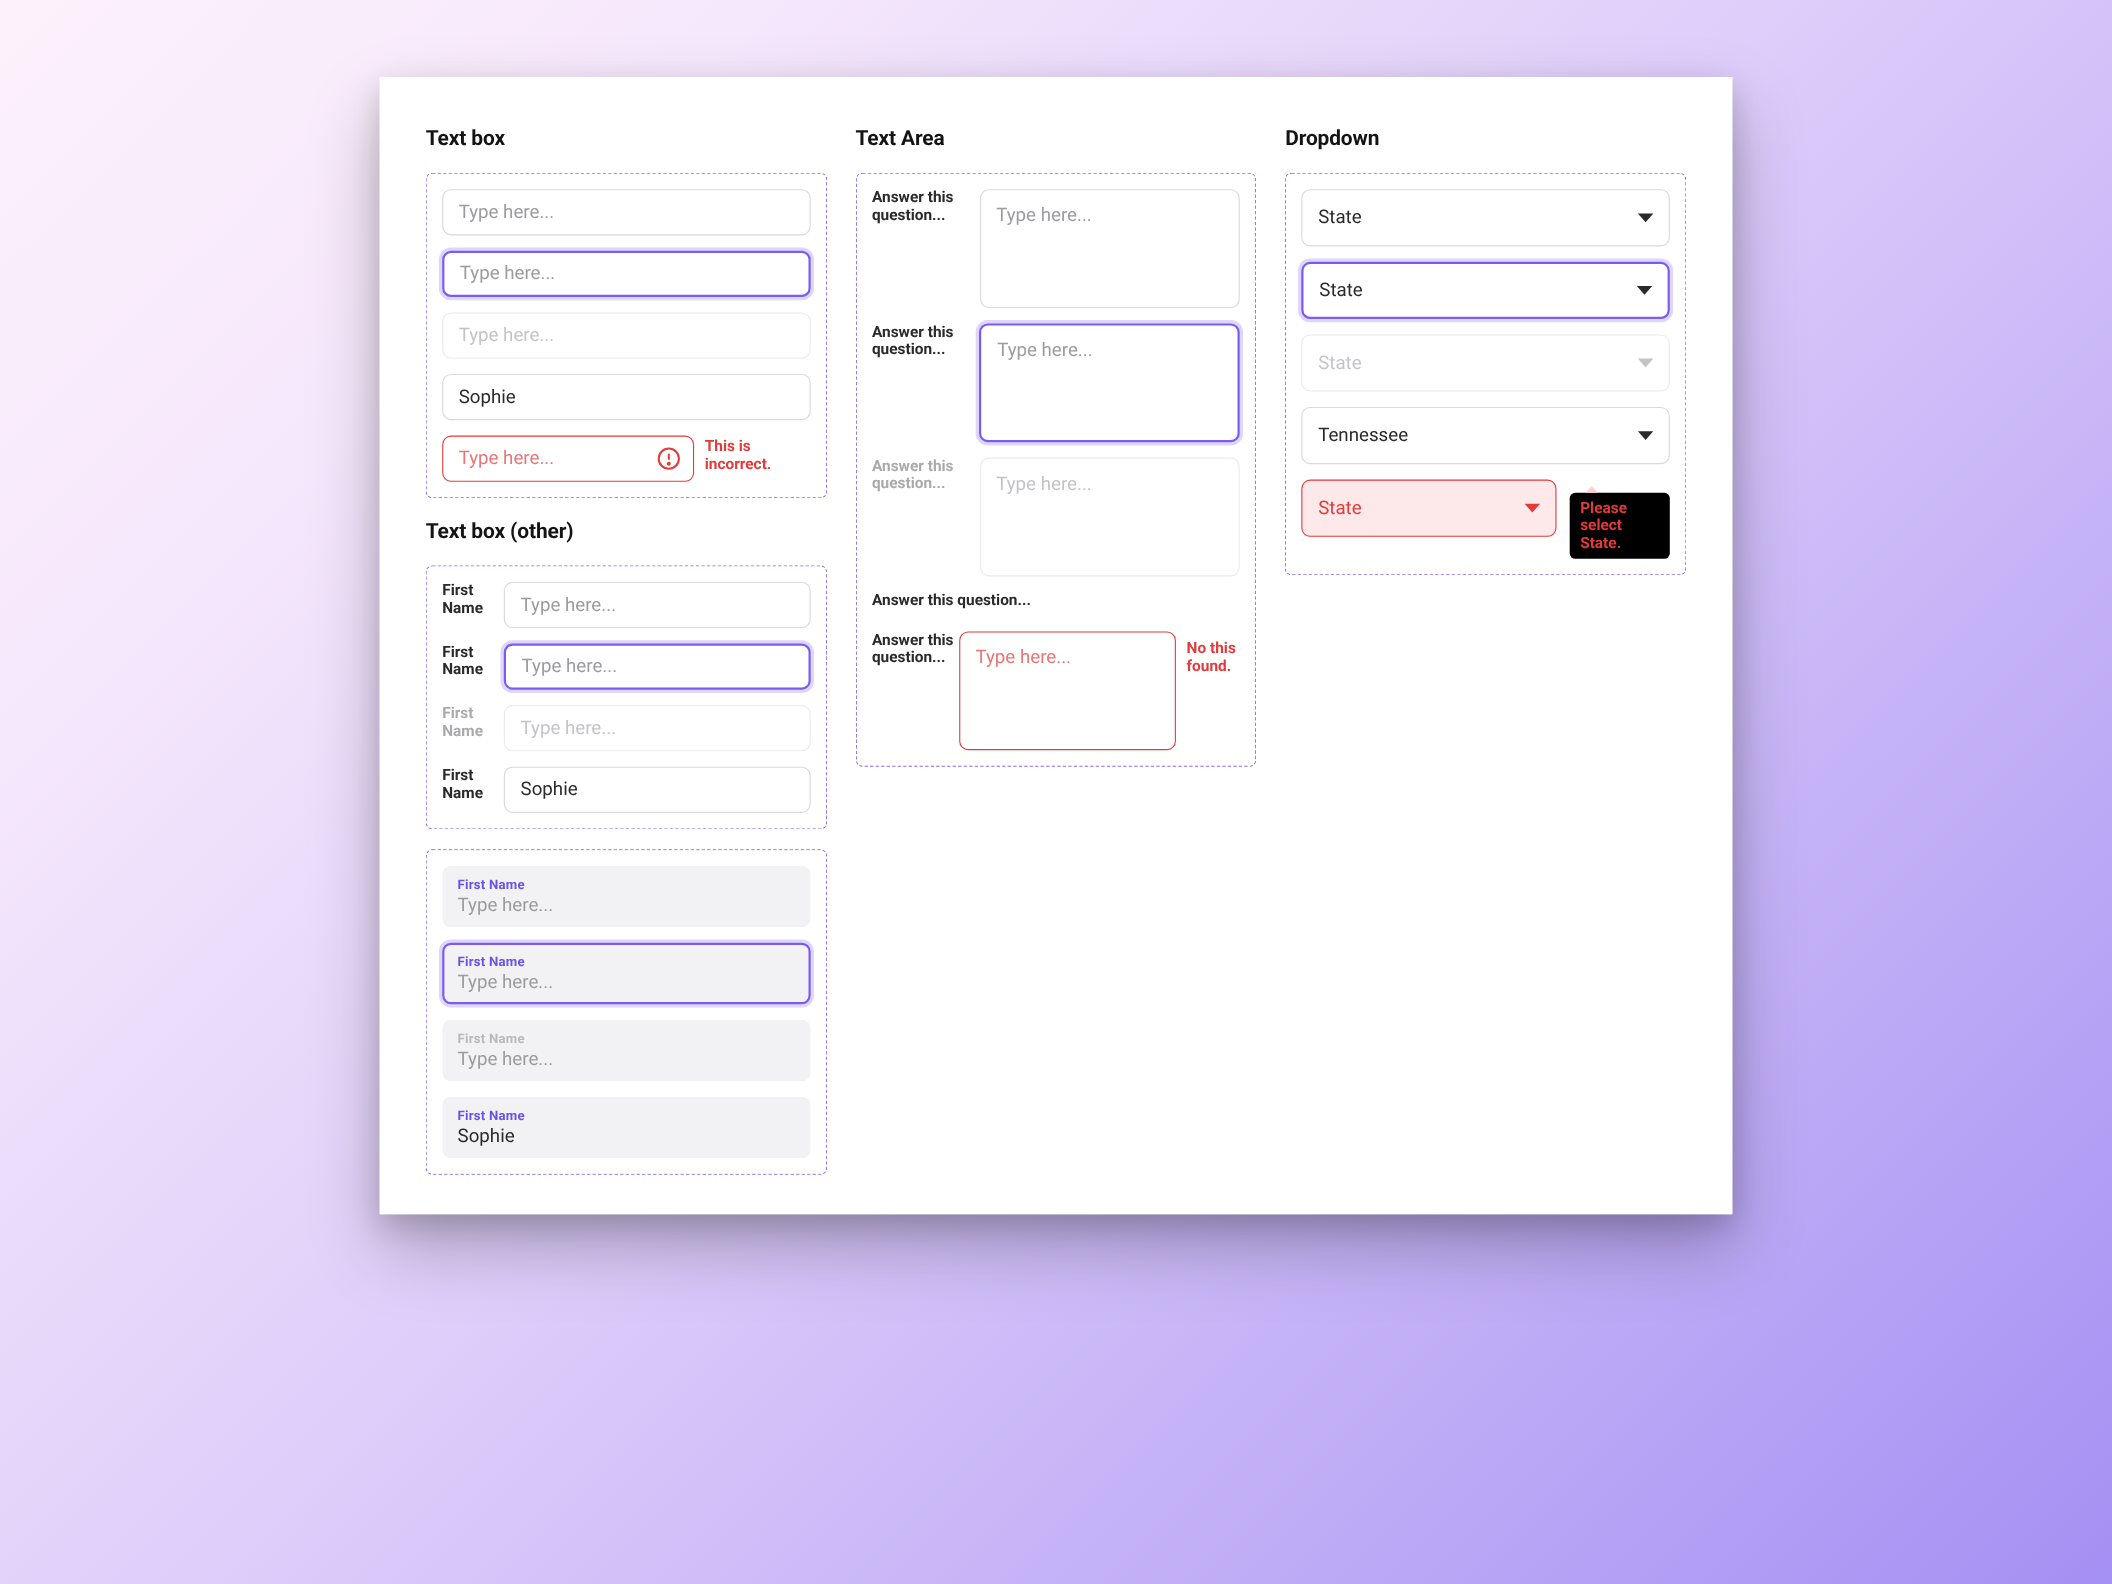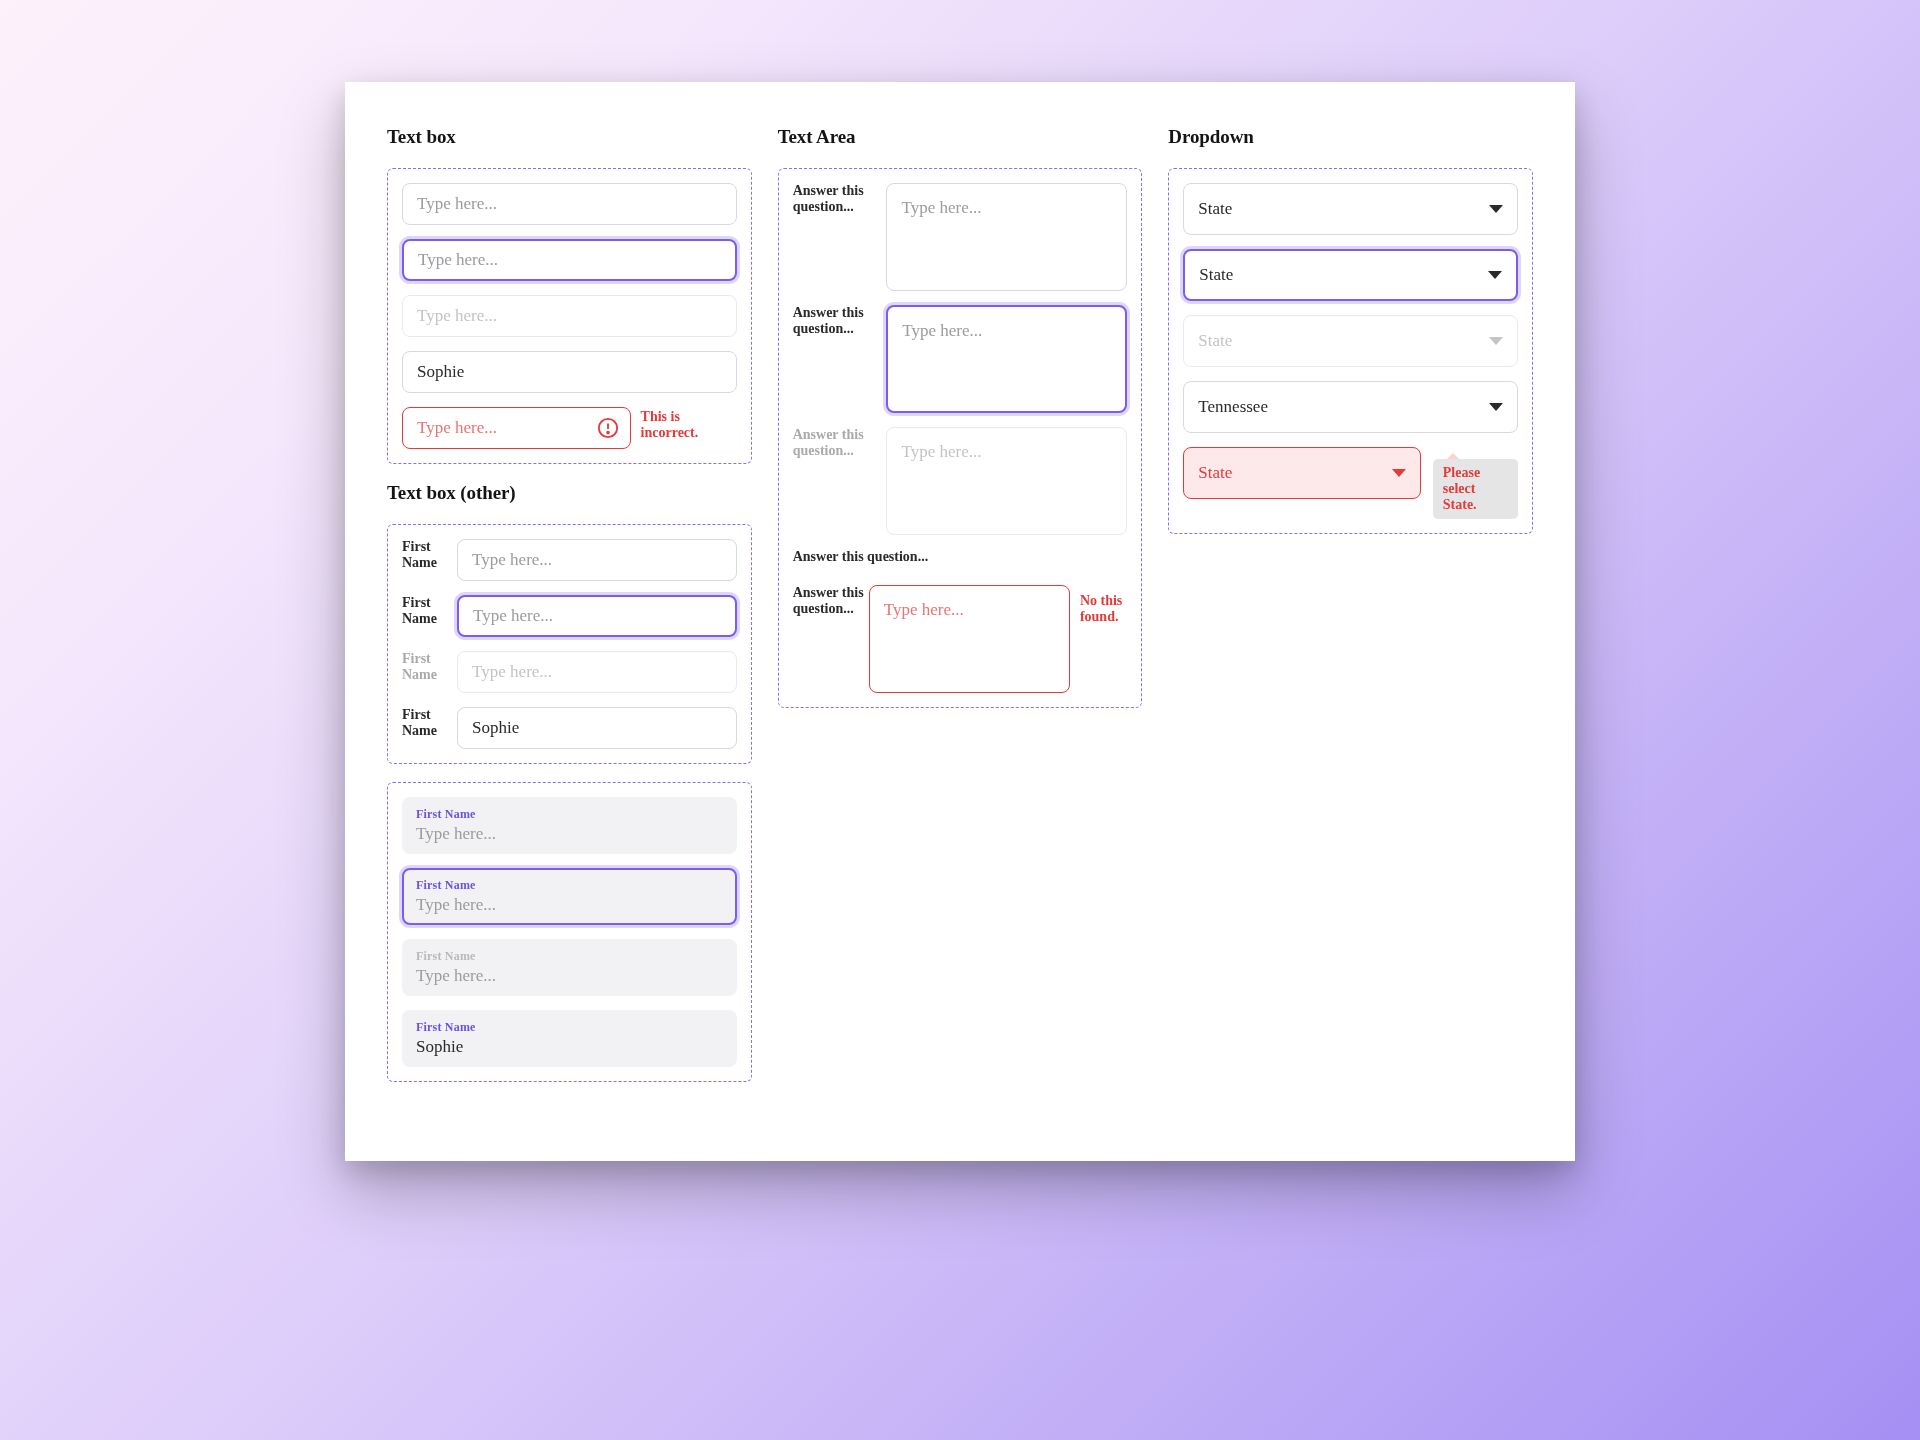--- a/index.html
+++ b/index.html
@@ -4,28 +4,27 @@
 <style>
   * { box-sizing: border-box; margin: 0; padding: 0; }
   html, body { width: 1920px; height: 1440px; }
   body {
     font-family: -apple-system, BlinkMacSystemFont, "Segoe UI", Roboto, "Helvetica Neue", Arial, sans-serif;
     background: linear-gradient(135deg, #fdf1fb 0%, #f6e8fc 20%, #dcccfa 50%, #a590f3 100%);
     padding: 70px 0;
   }
   .card {
     width: 1230px;
-    margin: 12px auto;
+    margin: 0 auto;
     background: #ffffff;
-    padding: 44px 42px 79px 42px;
+    padding: 44px 42px 36px 42px;
     box-shadow: 0 30px 60px rgba(0,0,0,.25), 0 10px 24px rgba(0,0,0,.15);
     display: flex;
     gap: 26px;
     align-items: flex-start;
-    font-family: Liberation Serif, serif;
   }
   .col { flex: 1 1 0; display: flex; flex-direction: column; gap: 18px; }
   .section-title {
     font-size: 19px;
     font-weight: 700;
     color: #141414;
     margin-bottom: 2px;
     letter-spacing: -.1px;
   }
   .dashed {
@@ -65,21 +64,21 @@
   .input.error::placeholder, .textarea.error::placeholder { color: #e97575; }
   .select.error { background: #fde9e9; }
 
   .error-msg { font-size: 14px; color: #e33a3a; font-weight: 700; padding: 2px 0 0 2px; }
   .error-msg.indent { padding-left: 10px; }
   .error-pill {
     display: inline-block;
     font-size: 14px;
     color: #e33a3a;
     font-weight: 700;
-    background: #e5e5e5;
+    background: #000000;
     border-radius: 5px;
     padding: 6px 10px;
     margin-top: 12px;
     margin-left: 12px;
     position: relative;
   }
   .error-pill::before {
     content: "";
     position: absolute;
     top: -6px; left: 14px;

